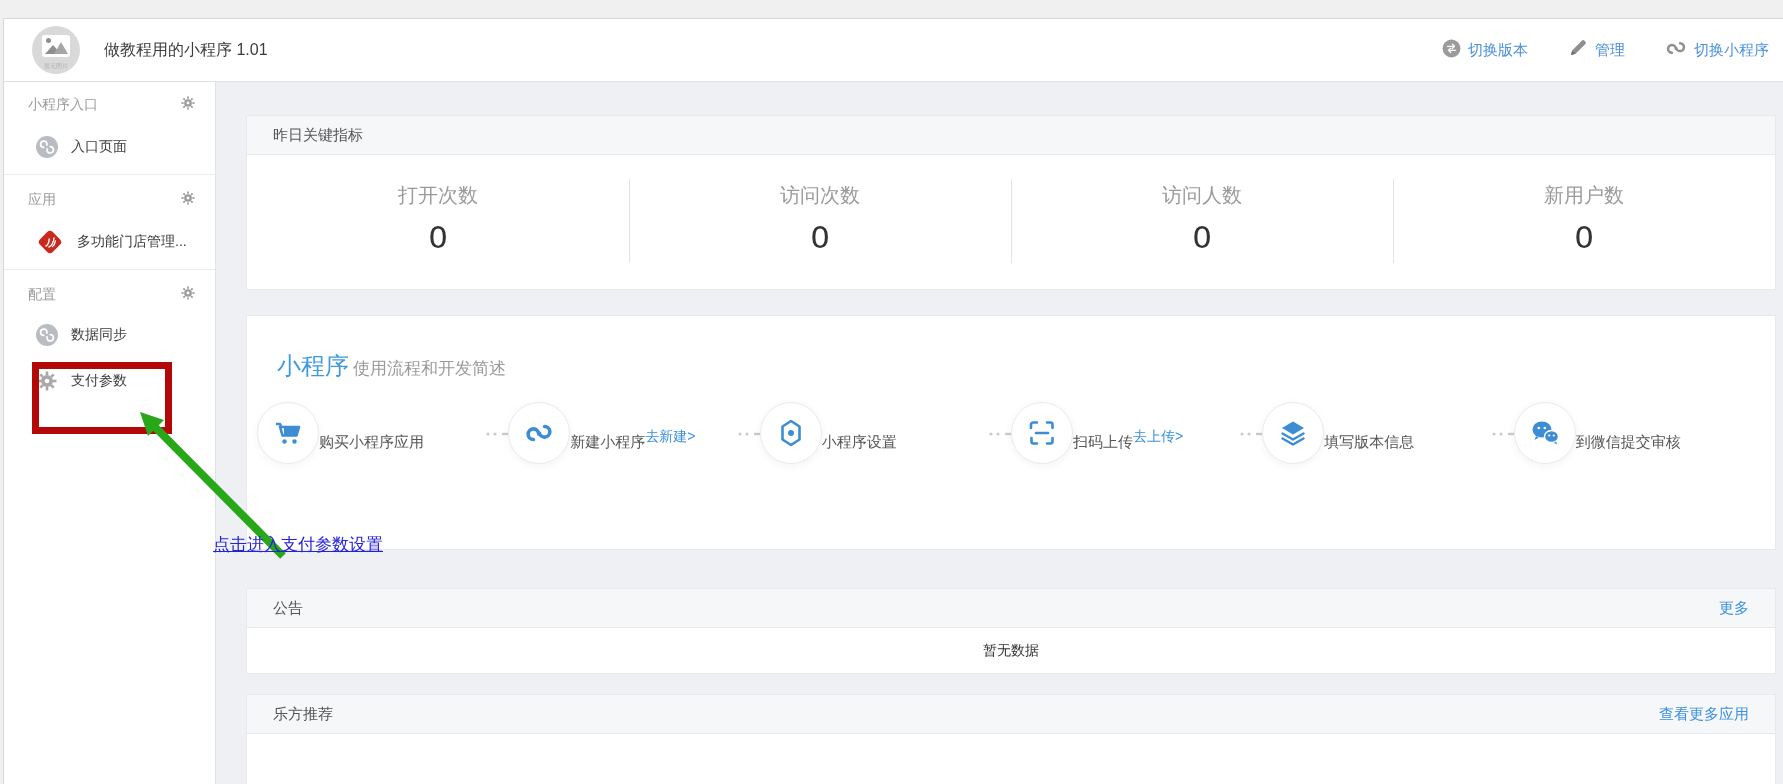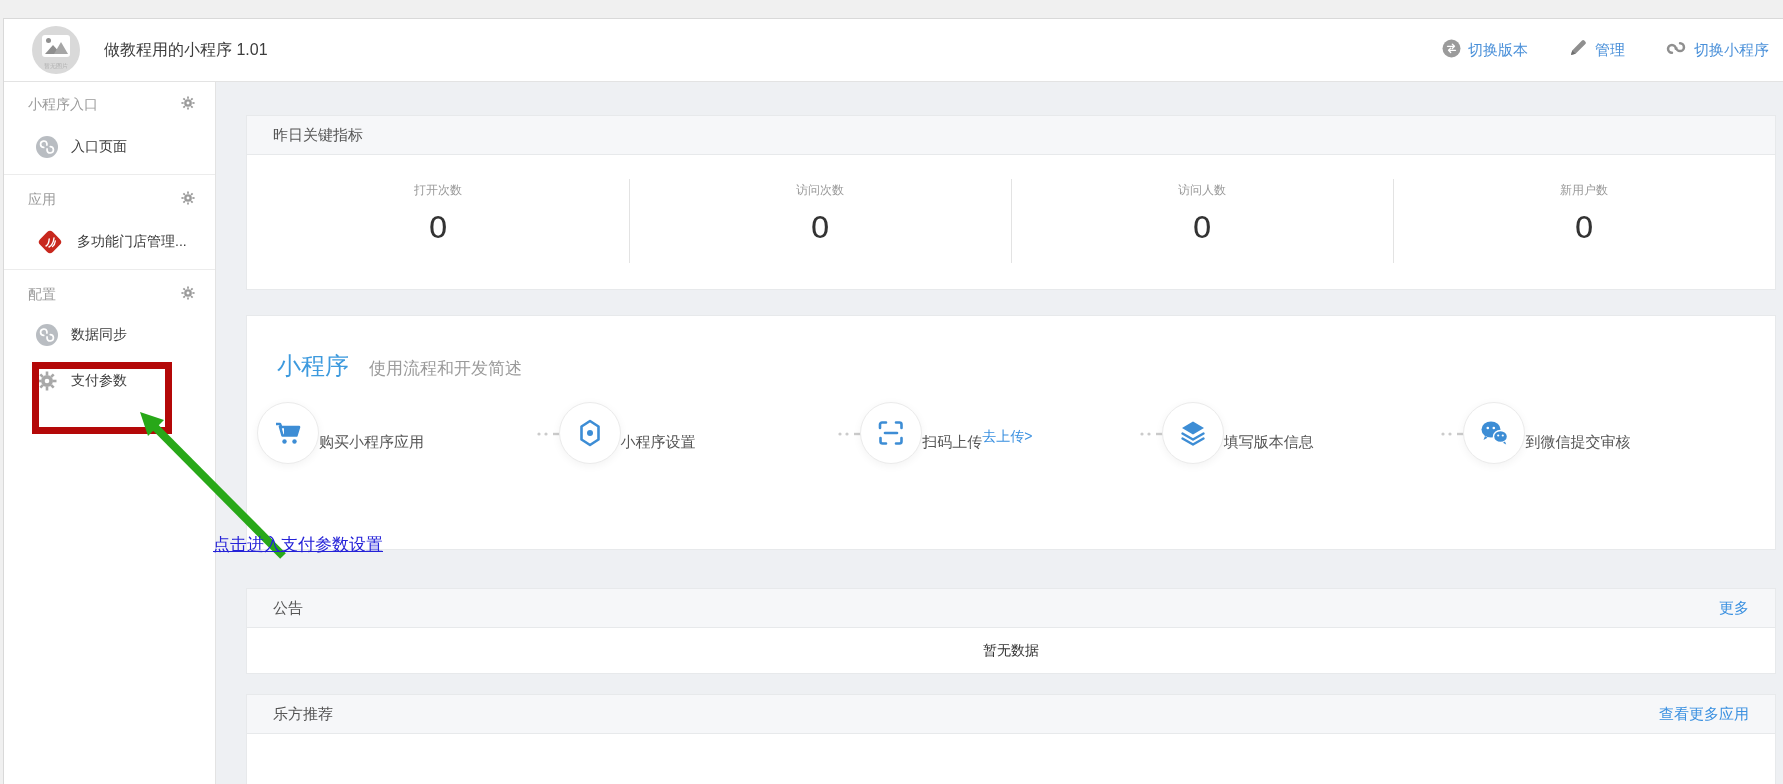--- a/index.html
+++ b/index.html
@@ -40,26 +40,26 @@
 
   
   .panel { background:#fff; border:1px solid #e7e9eb;text-align:right; }
   .panel-hd { height:39px; background:#f6f7f9; border-bottom:1px solid #e7e9eb; display:flex; align-items:center; padding:0 26px; }
   .panel-hd .t { font-size:15px; color:#555; }
   .panel-hd .more { margin-left:auto; font-size:15px; color:#3a90e0; cursor:pointer; }
 
   .metrics-panel { margin-top:33px; height:175px; }
   .metrics-row { display:flex; height:135px; }
   .metric { flex:1; display:flex; flex-direction:column; align-items:center; position:relative; }
-  .metric .m-lbl { margin-top:27px; font-size:12px; color:#9a9a9a; }
+  .metric .m-lbl { margin-top:27px; font-size:20px; color:#9a9a9a; }
   .metric .m-val { margin-top:10px; font-size:31px; color:#333; font-family:"DejaVu Sans",sans-serif; font-weight:400; }
   .metric + .metric::before { content:""; position:absolute; left:0; top:24px; width:1px; height:84px; background:#e3e3e3; }
 
   .flow-panel { margin-top:25px; height:235px; padding:0 10px; }
-  .flow-title { padding:34px 0 0 20px; display:flex; align-items:baseline; gap:20px; }
+  .flow-title { padding:34px 0 0 20px; display:flex; align-items:baseline; gap:4px; }
   .flow-title .hl { font-size:24px; color:#3d9ade; }
   .flow-title .rest { font-size:17px; color:#9a9a9a; }
   .flow-row { display:flex; margin-top:20px; }
   .flow-step { flex:1; display:flex; flex-direction:row; align-items:center; position:relative; }
   .circ { width:62px; height:62px; border-radius:50%; background:#fff; border:1px solid #ebebeb; box-shadow:0 2px 8px rgba(0,0,0,.05); display:flex; align-items:center; justify-content:center; }
   .flow-step .s-lbl { margin-top:19px; font-size:15px; color:#555; }
   .flow-step .s-link { margin-top:6px; font-size:14px; color:#3a90e0; cursor:pointer; height:17px; }
   .connector { position:absolute; right:-23px; top:23px; }
 
   .notice-panel { margin-top:38px; height:86px; }
@@ -279,20 +279,37 @@
             <span class="connector">
               <svg width="46" height="18" viewBox="0 0 46 18">
                   <circle cx="3" cy="9" r="1.6" fill="#cbcbcb"></circle>
                   <circle cx="10" cy="9" r="1.6" fill="#cbcbcb"></circle>
                   <line x1="17" y1="9" x2="38" y2="9" stroke="#cbcbcb" stroke-width="2.4"></line>
                   <path d="M36 2.5 L44 9 L36 15.5" fill="none" stroke="#cbcbcb" stroke-width="2.4" stroke-linecap="round" stroke-linejoin="round"></path>
                 </svg>
             </span>
           </div>
 
+          <div class="flow-step">
+            <div class="circ">
+              <svg width="30" height="30" viewBox="0 0 26 26">
+                  <path d="M8.2 18.6 a4.6 4.6 0 1 1 4.6 -4.6 M17.8 7.4 a4.6 4.6 0 1 1 -4.6 4.6 v2" fill="none" stroke="#3d8dd5" stroke-width="3.1" stroke-linecap="round"></path>
+                </svg>
+            </div>
+            <div class="s-lbl">新建小程序</div>
+            <div class="s-link">去新建&gt;</div>
+            <span class="connector">
+              <svg width="46" height="18" viewBox="0 0 46 18">
+                  <circle cx="3" cy="9" r="1.6" fill="#cbcbcb"></circle>
+                  <circle cx="10" cy="9" r="1.6" fill="#cbcbcb"></circle>
+                  <line x1="17" y1="9" x2="38" y2="9" stroke="#cbcbcb" stroke-width="2.4"></line>
+                  <path d="M36 2.5 L44 9 L36 15.5" fill="none" stroke="#cbcbcb" stroke-width="2.4" stroke-linecap="round" stroke-linejoin="round"></path>
+                </svg>
+            </span>
+          </div>
 
           <div class="flow-step">
             <div class="circ">
               <svg width="30" height="30" viewBox="0 0 30 30">
                   <polygon points="8.5,6.5 21.5,6.5 27,15 21.5,23.5 8.5,23.5 3,15" fill="none" stroke="#3d8dd5" stroke-width="2.6" stroke-linejoin="round" transform="rotate(90 15 15)"></polygon>
                   <circle cx="15" cy="15" r="3" fill="#3d8dd5"></circle>
                 </svg>
             </div>
             <div class="s-lbl">小程序设置</div>
             <div class="s-link"></div>

